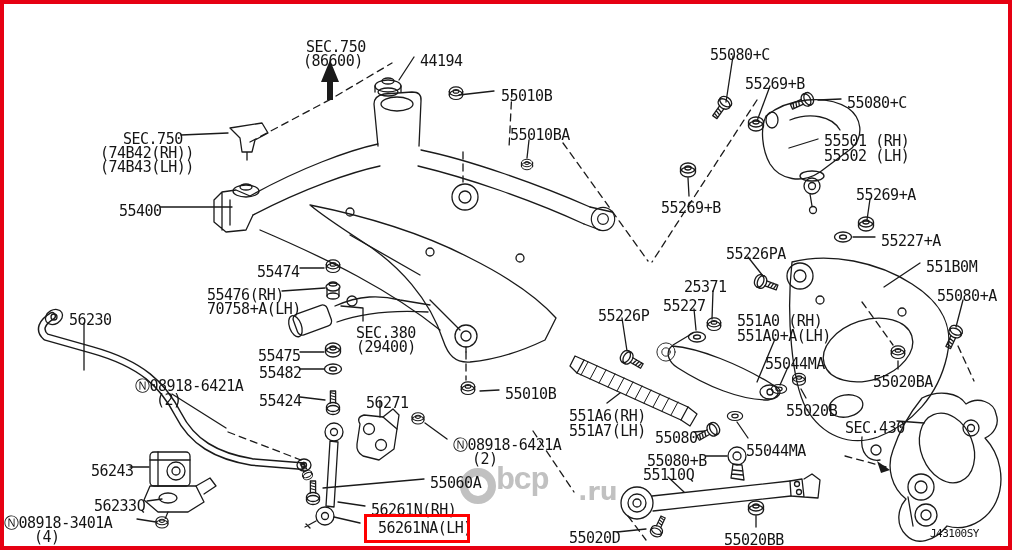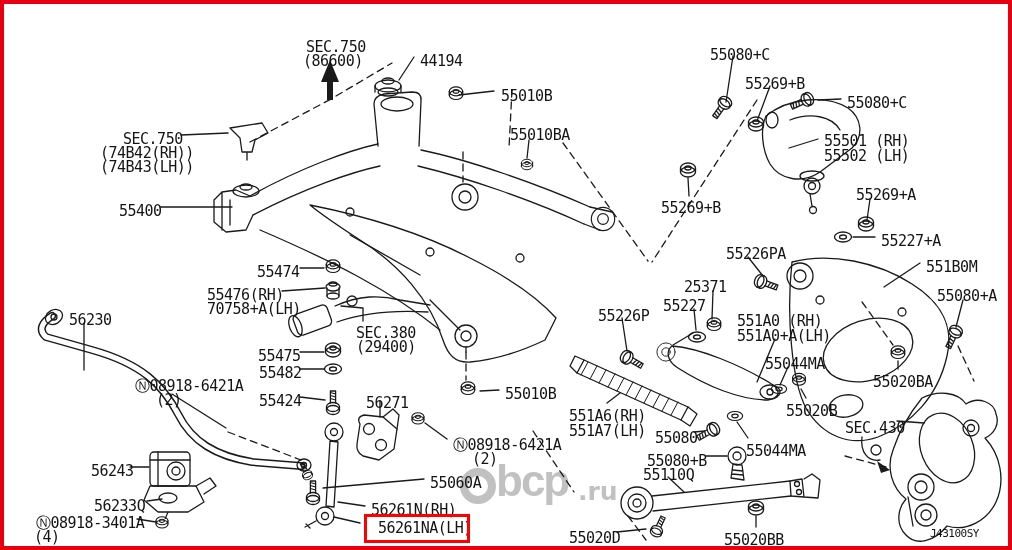--- a/index.html
+++ b/index.html
@@ -14,22 +14,22 @@
   .art .dash{stroke-dasharray:7 5;stroke-width:1.2;}
   .art .tube{stroke-width:8;}
   .art .tubein{stroke:#ffffff;stroke-width:5;}
   .lbl{position:absolute;z-index:3;font-size:15px;line-height:14px;color:#141414;
        white-space:pre;letter-spacing:-0.5px;}
   .hl{position:absolute;z-index:4;left:360px;top:510px;width:106px;height:29px;
       border:3px solid #ff0000;box-sizing:border-box;}
   .wm{position:absolute;z-index:2;opacity:.62;mix-blend-mode:multiply;}
   .wm-ring{position:absolute;left:456px;top:464px;width:20px;height:20px;
            border:8px solid #9a9a9a;border-radius:50%;}
-  .wm-b{position:absolute;left:492px;top:454px;font-family:Liberation Sans, sans-serif;
-        font-weight:bold;font-size:44px;line-height:46px;letter-spacing:-2px;color:#9a9a9a;}
+  .wm-b{position:absolute;left:492px;top:454px;font-family:Liberation Mono, monospace;
+        font-weight:bold;font-size:32px;line-height:46px;letter-spacing:-2px;color:#9a9a9a;}
   .wm-ru{position:absolute;left:574px;top:475px;font-family:"DejaVu Sans",sans-serif;
          font-weight:bold;font-size:25px;line-height:25px;color:#9a9a9a;}
   .code{position:absolute;z-index:3;font-size:11px;letter-spacing:-0.5px;color:#141414;}
 </style>
 </head>
 <body>
 
 <div class="page">
 
   <svg class="art" width="1004" height="542" viewBox="4 4 1004 542">
@@ -300,21 +300,21 @@
   <div class="lbl" style="left:565px;top:420px">551A7(LH)</div>
   <div class="lbl" style="left:501px;top:383px">55010B</div>
   <div class="lbl" style="left:449px;top:434px">Ⓝ08918-6421A</div>
   <div class="lbl" style="left:468px;top:448px">(2)</div>
   <div class="lbl" style="left:651px;top:427px">55080</div>
   <div class="lbl" style="left:643px;top:450px">55080+B</div>
   <div class="lbl" style="left:639px;top:464px">55110Q</div>
   <div class="lbl" style="left:742px;top:440px">55044MA</div>
   <div class="lbl" style="left:87px;top:460px">56243</div>
   <div class="lbl" style="left:90px;top:495px">56233Q</div>
-  <div class="lbl" style="left:32px;top:512px">Ⓝ08918-3401A</div>
+  <div class="lbl" style="left:0;top:512px">Ⓝ08918-3401A</div>
   <div class="lbl" style="left:30px;top:526px">(4)</div>
   <div class="lbl" style="left:426px;top:472px">55060A</div>
   <div class="lbl" style="left:367px;top:499px">56261N(RH)</div>
   <div class="lbl" style="left:374px;top:517px">56261NA(LH)</div>
   <div class="lbl" style="left:565px;top:527px">55020D</div>
   <div class="lbl" style="left:720px;top:529px">55020BB</div>
 
   <div class="hl"></div>
 
   <div class="code" style="left:926px;top:523px">J43100SY</div>

